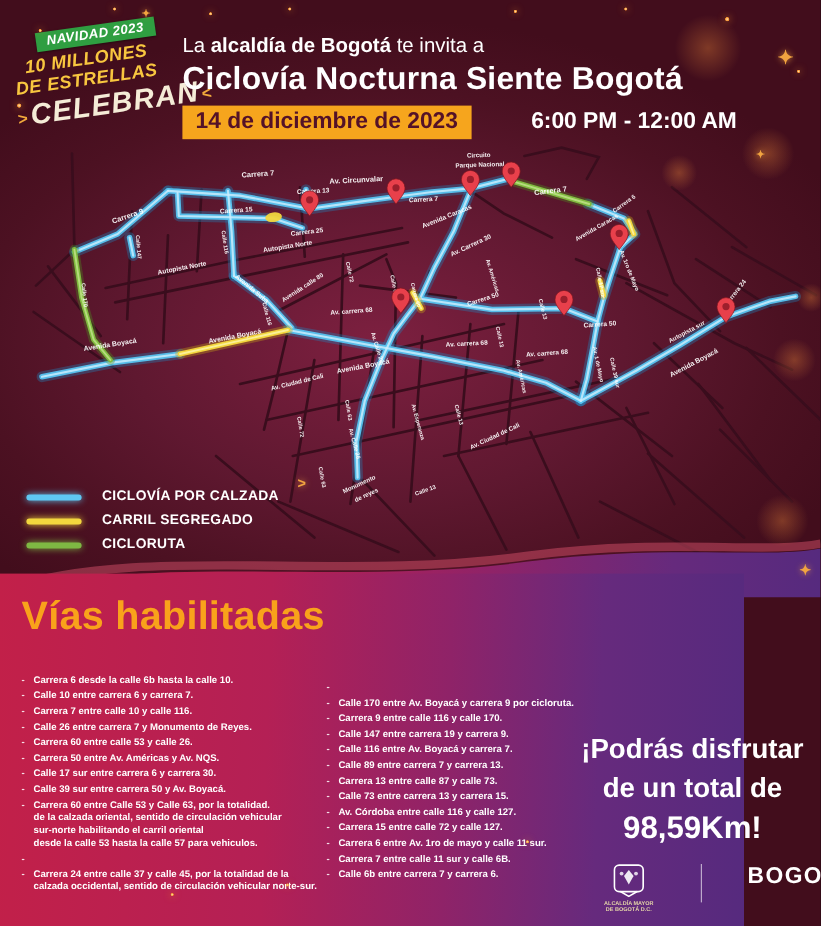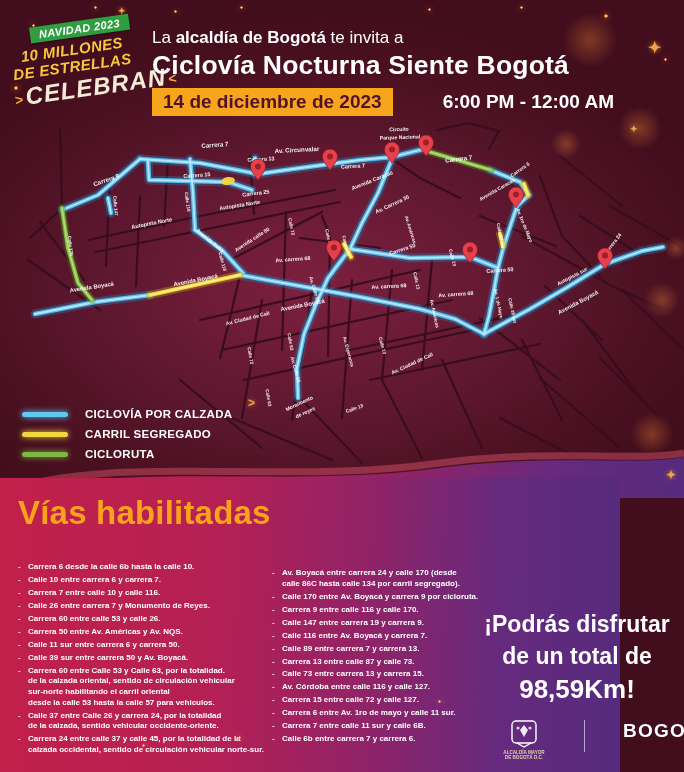--- a/index.html
+++ b/index.html
@@ -328,49 +328,45 @@
         <li class="route-item">
           <span class="dash">-</span>
           <span class="txt">Carrera 60 entre calle 53 y calle 26.</span>
         </li>
         <li class="route-item">
           <span class="dash">-</span>
           <span class="txt">Carrera 50 entre Av. Américas y Av. NQS.</span>
         </li>
         <li class="route-item">
           <span class="dash">-</span>
-          <span class="txt">Calle 11 sur entre carrera 6 y carrera 50.</span>
+          <span class="txt">Calle 17 sur entre carrera 6 y carrera 30.</span>
         </li>
         <li class="route-item">
           <span class="dash">-</span>
           <span class="txt">Calle 39 sur entre carrera 50 y Av. Boyacá.</span>
         </li>
         <li class="route-item">
           <span class="dash">-</span>
           <span class="txt">Carrera 60 entre Calle 53 y Calle 63, por la totalidad.
 de la calzada oriental, sentido de circulación vehicular
 sur-norte habilitando el carril oriental
 desde la calle 53 hasta la calle 57 para vehiculos.</span>
         </li>
         <li class="route-item">
           <span class="dash">-</span>
-          <span class="txt">Calle 37 entre Calle 26 y carrera 24, por la totalidad
-de la calzada, sentido vehicular occidente-oriente.</span>
         </li>
         <li class="route-item">
           <span class="dash">-</span>
           <span class="txt">Carrera 24 entre calle 37 y calle 45, por la totalidad de la
 calzada occidental, sentido de circulación vehicular norte-sur.</span>
         </li>
       </ul>
     <ul class="route-col" id="col2">
         <li class="route-item">
           <span class="dash">-</span>
-          <span class="txt">Av. Boyacá entre carrera 24 y calle 170 (desde
-calle 86C hasta calle 134 por carril segregado).</span>
         </li>
         <li class="route-item">
           <span class="dash">-</span>
           <span class="txt">Calle 170 entre Av. Boyacá y carrera 9 por cicloruta.</span>
         </li>
         <li class="route-item">
           <span class="dash">-</span>
           <span class="txt">Carrera 9 entre calle 116 y calle 170.</span>
         </li>
         <li class="route-item">

